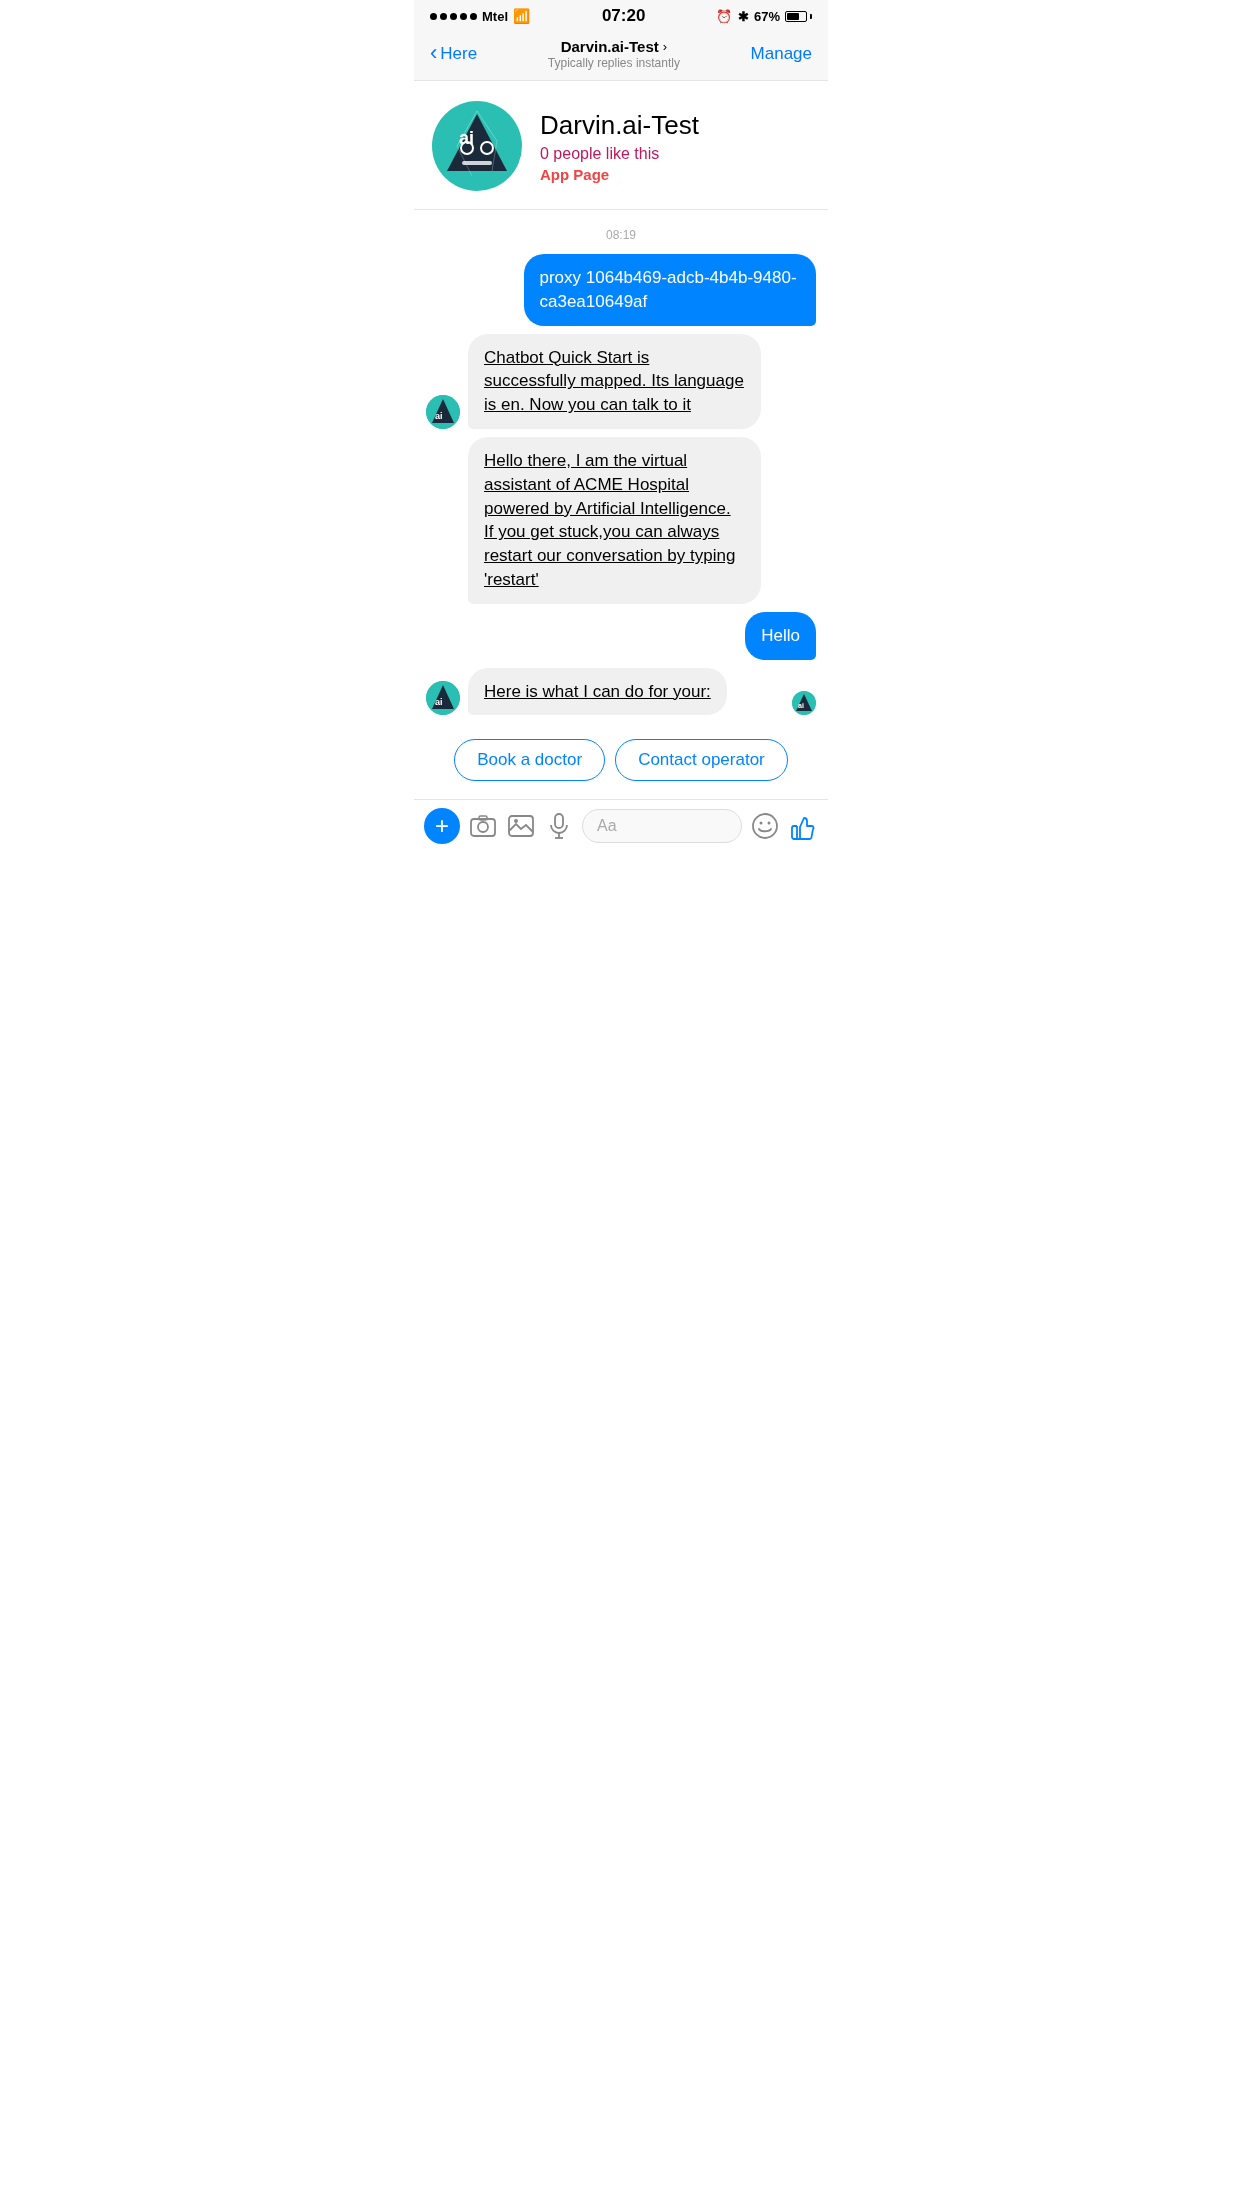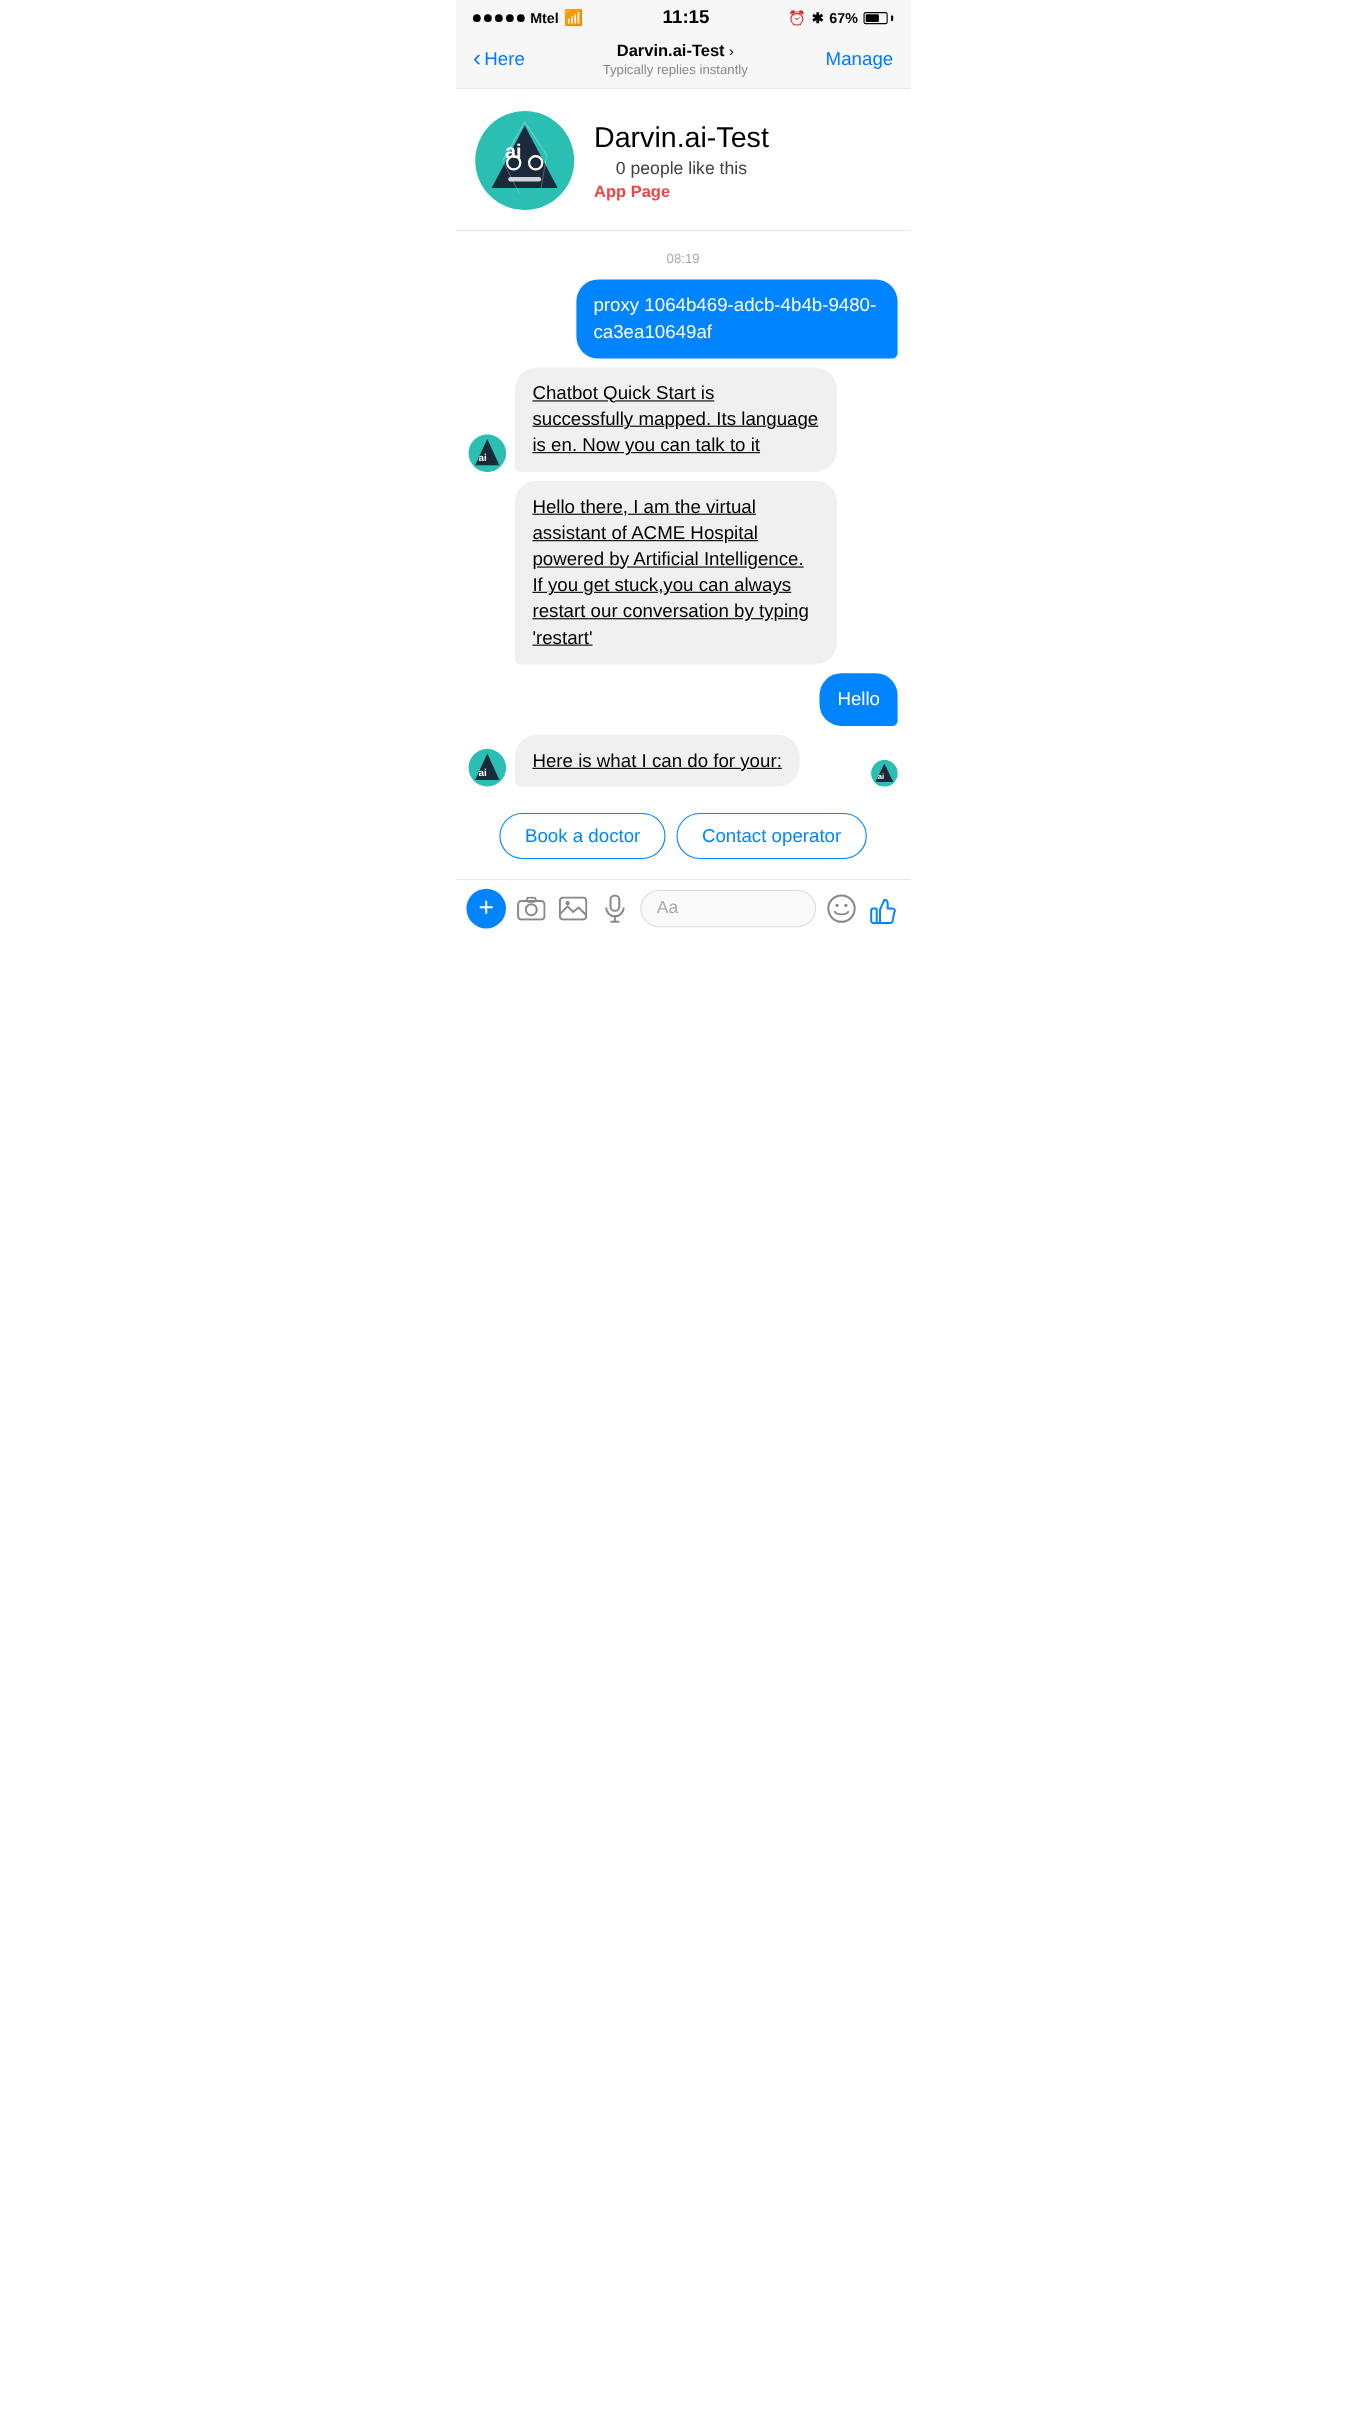--- a/index.html
+++ b/index.html
@@ -157,23 +157,22 @@
     .profile-info {
       margin-left: 18px;
     }
     .profile-name {
       font-size: 26px;
       font-weight: 400;
       color: #000;
     }
     .profile-likes {
       font-size: 16px;
-      color: #404040;
+      color: #be185d;
       margin-top: 4px;
-      text-align: center;
     }
     .profile-type {
       font-size: 15px;
       color: #ef4444;
       margin-top: 3px;
       font-weight: bold;
     }
 
     
     .avatar-svg {
@@ -340,21 +339,21 @@
       <div class="signal-dots">
         <div class="signal-dot"></div>
         <div class="signal-dot"></div>
         <div class="signal-dot"></div>
         <div class="signal-dot"></div>
         <div class="signal-dot"></div>
       </div>
       <span>Mtel</span>
       <span class="wifi-icon">📶</span>
     </div>
-    <div class="status-center">11:15</div>
+    <div class="status-center">07:20</div>
     <div class="status-right">
       <span>⏰</span>
       <span>✱</span>
       <span>67%</span>
       <div class="battery-icon">
         <div class="battery-body">
           <div class="battery-fill"></div>
         </div>
         <div class="battery-tip"></div>
       </div>

